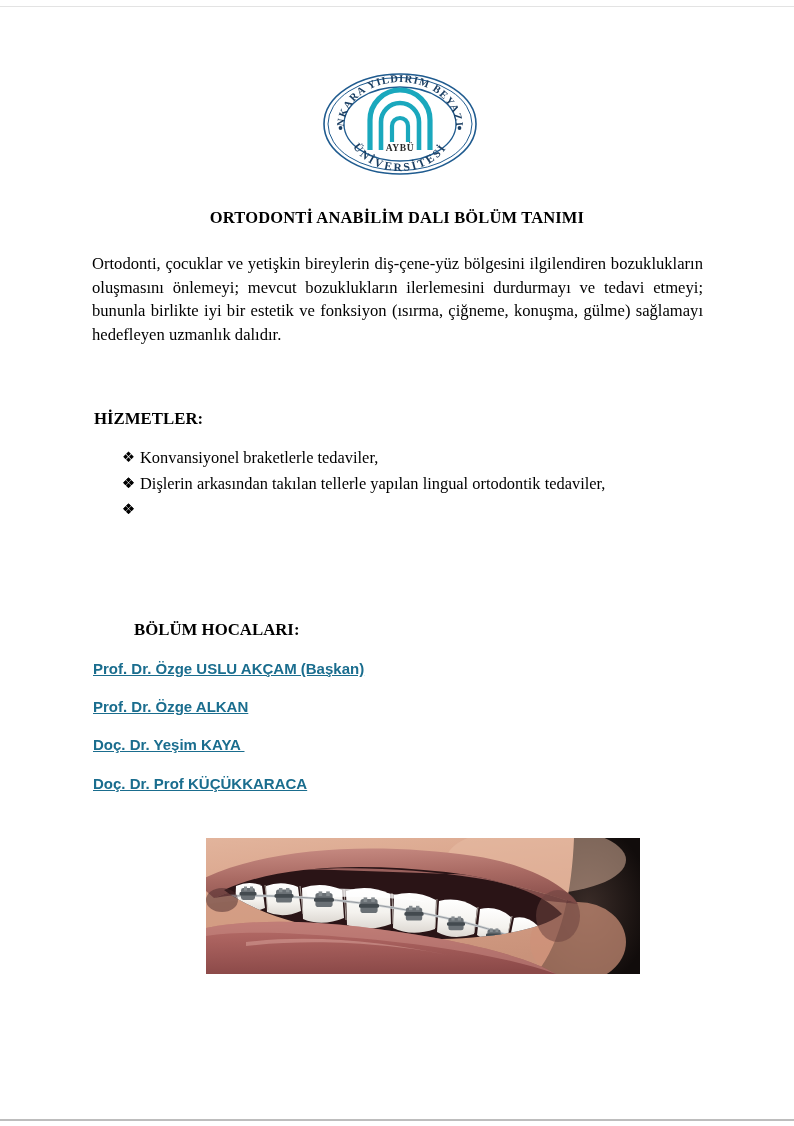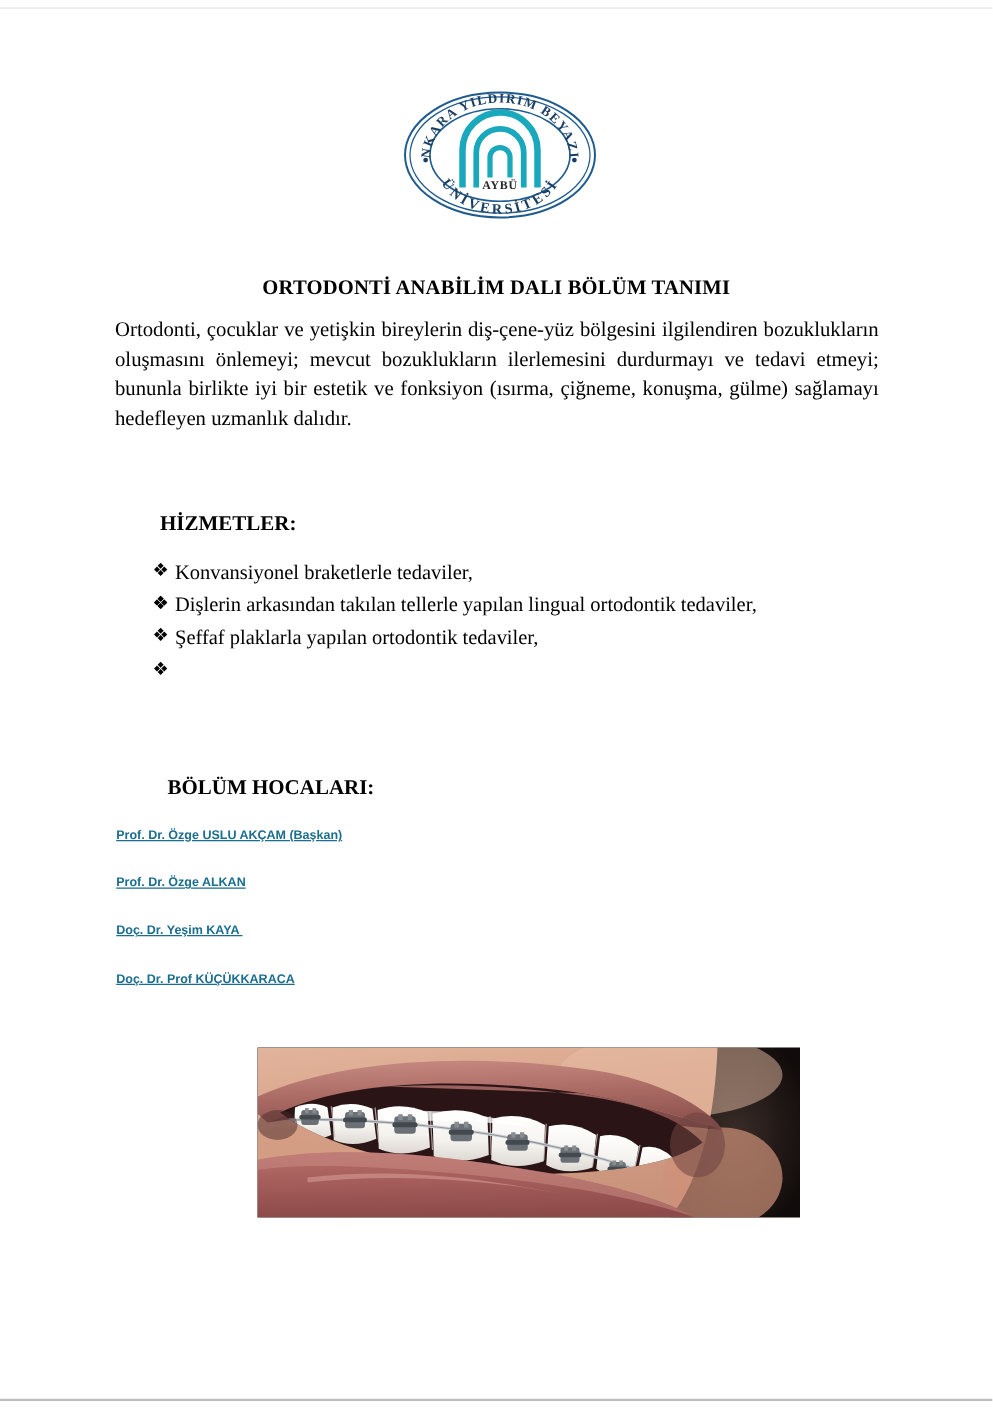--- a/index.html
+++ b/index.html
@@ -57,21 +57,20 @@
   .doc-title {
     position: absolute;
     left: 0;
     top: 208px;
     width: 794px;
     text-align: center;
     font-weight: bold;
     font-size: 16.5px;
     letter-spacing: 0.15px;
     font-family: "Liberation Serif", "DejaVu Serif", serif;
-    margin-top: 12px;
   }
 
   
   .intro {
     position: absolute;
     left: 92px;
     top: 252px;
     width: 611px;
     text-align: justify;
     text-justify: inter-word;
@@ -81,21 +80,20 @@
   }
 
   
   .hizmetler-head {
     position: absolute;
     left: 94px;
     top: 409px;
     font-weight: bold;
     font-size: 16.8px;
     font-family: "Liberation Serif", "DejaVu Serif", serif;
-    margin-left: 34px;
   }
 
   
   .service-list {
     position: absolute;
     left: 108px;
     top: 446px;
     width: 560px;
     list-style: none;
     margin: 0;
@@ -131,21 +129,21 @@
     position: absolute;
     left: 93px;
     top: 661px;
     width: 600px;
   }
   .faculty-link {
     display: block;
     color: #1a6d8e;
     text-decoration: underline;
     font-weight: bold;
-    font-size: 10px;
+    font-size: 15px;
     line-height: 16px;
     margin-bottom: 22.2px;
     font-family: "Liberation Sans", "DejaVu Sans", sans-serif;
     width: fit-content;
     white-space: pre;
     cursor: pointer;
   }
 
   
   .photo-frame {
@@ -210,21 +208,20 @@
     </li>
     <li class="service-item">
       <span class="service-bullet">❖</span>
     </li>
     <li class="service-item">
       <span class="service-bullet">❖</span>
       <span>Dişlerin arkasından takılan tellerle yapılan lingual ortodontik tedaviler,</span>
     </li>
     <li class="service-item">
       <span class="service-bullet">❖</span>
-      <span>Şeffaf plaklarla yapılan ortodontik tedaviler,</span>
     </li>
     <li class="service-item">
       <span class="service-bullet">❖</span>
     </li>
   </ul>
 
   <div class="hocalar-head">BÖLÜM HOCALARI:</div>
 
   <div class="faculty-list">
     <a class="faculty-link">Prof. Dr. Özge USLU AKÇAM (Başkan)</a>

